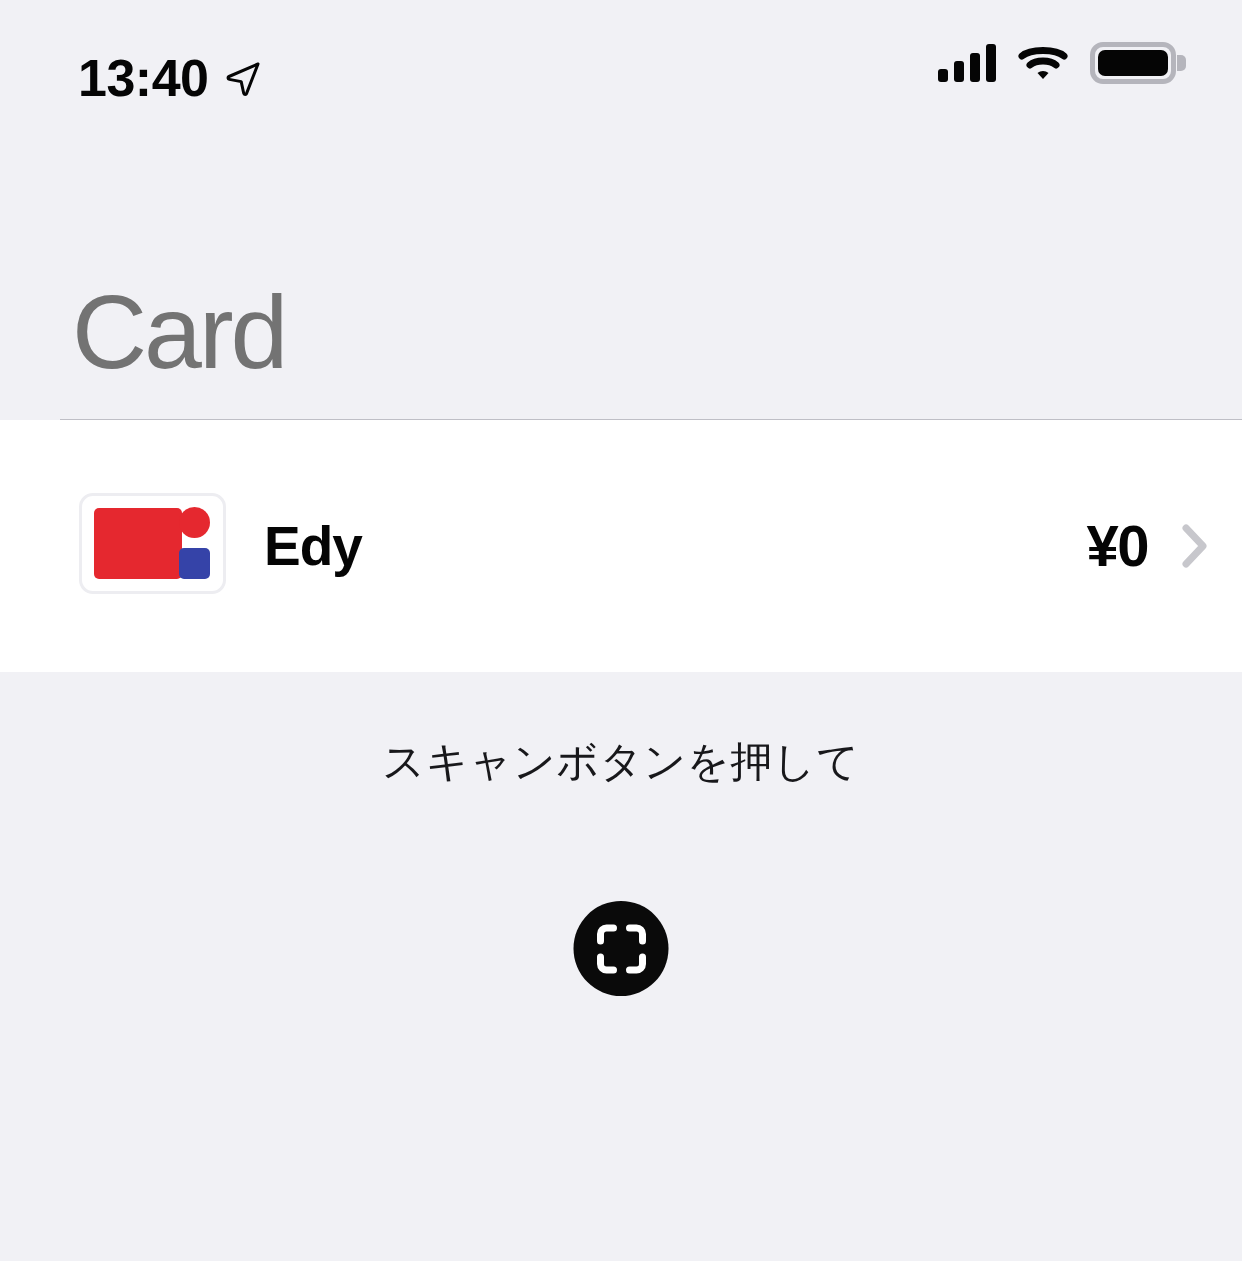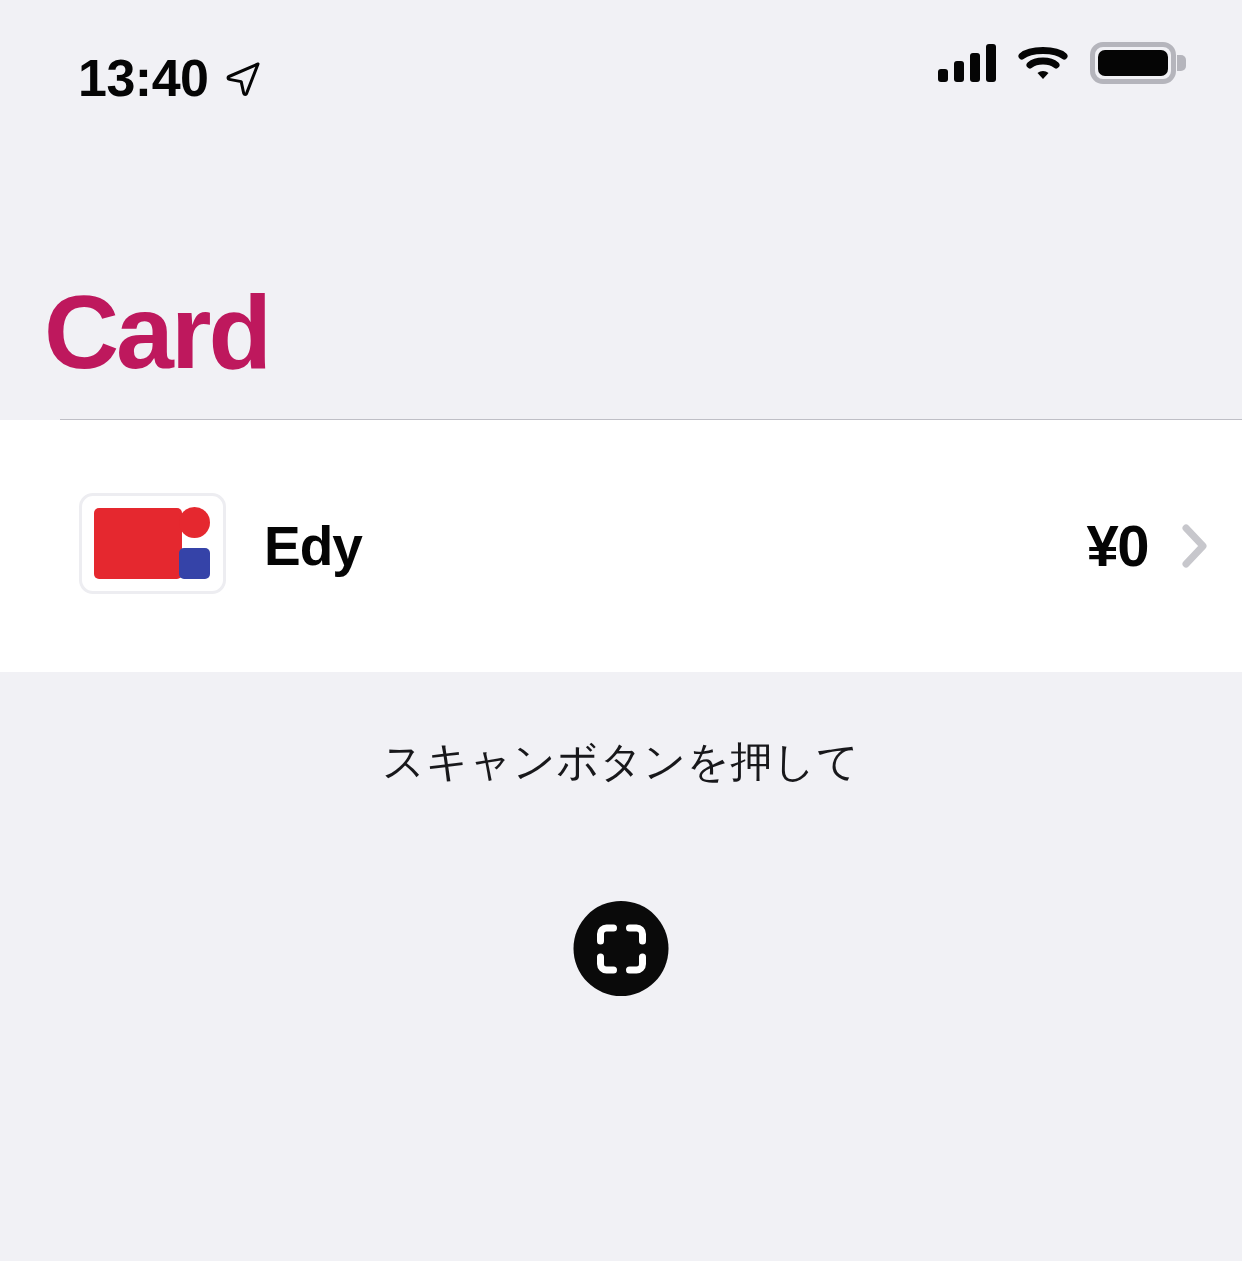--- a/index.html
+++ b/index.html
@@ -115,25 +115,25 @@
   
   .nav-header {
     position: absolute;
     top: 128px; left: 0;
     width: 1242px;
     height: 292px;
   }
 
   .page-title {
     position: absolute;
-    left: 44px;
+    left: 72px;
     top: 152px;
     font-size: 104px;
-    font-weight: 700;
-    color: #be185d;
+    font-weight: 400;
+    color: #737373;
     letter-spacing: -3px;
     line-height: 1;
   }
 
   .header-separator {
     position: absolute;
     left: 60px;
     top: 291px;
     width: 1182px;
     height: 1.5px;

